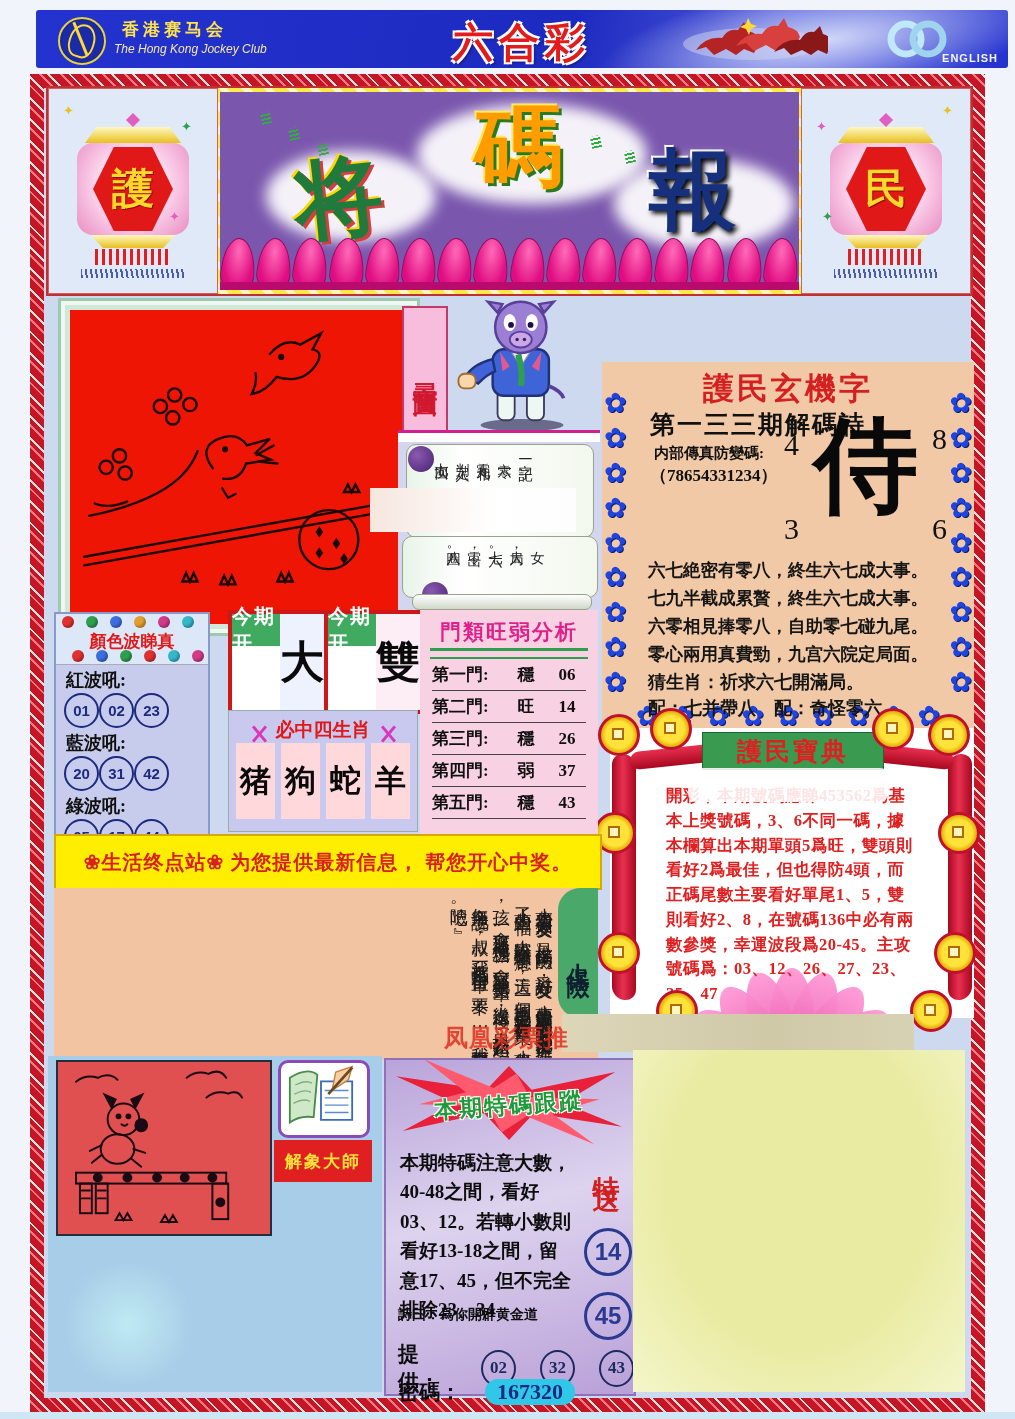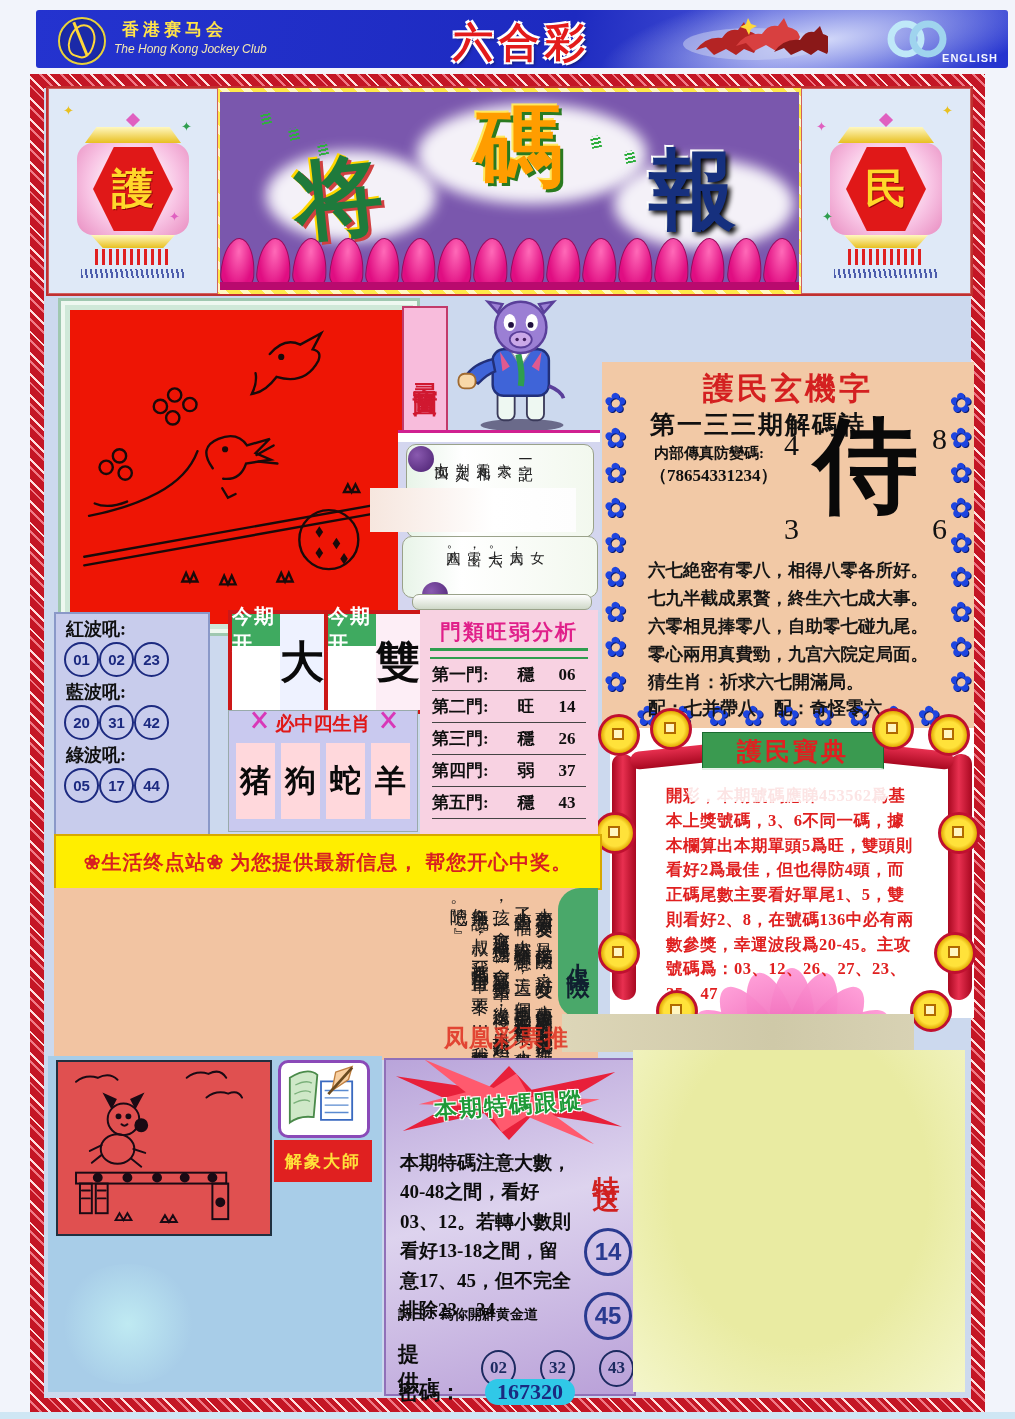--- a/index.html
+++ b/index.html
@@ -153,21 +153,21 @@
   .open-col{flex:1;display:flex;flex-direction:row;}
   .open-col+.open-col{border-left:4px solid #cc1818;}
   .open-head{height:32px;background:#3faa60;color:#fff;font-size:20px;font-weight:bold;
     display:flex;align-items:center;justify-content:center;letter-spacing:2px;}
   .open-val{flex:1;display:flex;align-items:center;justify-content:center;font-size:44px;font-weight:bold;
     color:#0a0a0a;font-family:"Liberation Serif",serif;}
   .open-val.left{background:#eef2ff;} .open-val.right{background:#fdeef6;}
 
   
   #zodiac-box{left:228px;top:710px;width:188px;height:120px;background:#c9c9ef;border:1px solid #9aa;}
-  #zodiac-title-row{display:flex;align-items:flex-start;justify-content:center;gap:8px;height:32px;}
+  #zodiac-title-row{display:flex;align-items:flex-end;justify-content:center;gap:8px;height:32px;}
   #zodiac-title{color:#e01818;font-size:19px;font-weight:bold;font-family:"Liberation Serif",serif;}
   .scissors{position:relative;width:18px;height:18px;}
   .scissors:before,.scissors:after{content:"";position:absolute;left:8px;top:-1px;width:3px;height:20px;background:#d838b8;}
   .scissors:before{transform:rotate(40deg);} .scissors:after{transform:rotate(-40deg);}
   #zodiac-cells{display:flex;gap:6px;justify-content:center;}
   .zodiac-cell{width:39px;height:76px;background:#ffd8dc;display:flex;align-items:center;justify-content:center;
     font-size:31px;font-weight:bold;color:#0a0a0a;font-family:"Liberation Serif",serif;}
 
   
   #gate-box{left:420px;top:610px;width:178px;height:228px;background:#f8d2e2;}
@@ -462,21 +462,21 @@
       </div>
     <div id="mystery-title">護民玄機字</div>
     <div id="mystery-sub">第一三三期解碼詩</div>
     <div id="fax-label">内部傳真防變碼:</div>
     <div id="fax-code">（78654331234）</div>
     <div id="big-char">侍</div>
     <div class="corner-num" id="num-tl">4</div>
     <div class="corner-num" id="num-tr">8</div>
     <div class="corner-num" id="num-bl">3</div>
     <div class="corner-num" id="num-br">6</div>
-    <div class="poem-line" id="poem0">六七絶密有零八，相得八零各所好。</div>
+    <div class="poem-line" id="poem0">六七絶密有零八，終生六七成大事。</div>
     <div class="poem-line" id="poem1">七九半截成累贅，終生六七成大事。</div>
     <div class="poem-line" id="poem2">六零相見捧零八，自助零七碰九尾。</div>
     <div class="poem-line" id="poem3">零心兩用真費勁，九宫六院定局面。</div>
     <div id="zodiac-line">猜生肖：祈求六七開滿局。</div>
     <div id="pair-line">配：七并帶八　配：奇怪零六</div>
   </div>
 
   <div class="abs" id="treasury-box">
     <div class="ribbon" id="ribbon-l"></div>
     <div class="ribbon" id="ribbon-r"></div>
@@ -500,20 +500,36 @@
       <div class="coin" style="left: -16px; top: 84px;"></div>
       <div class="coin" style="left: 328px; top: 84px;"></div>
       <div class="coin" style="left: -12px; top: 204px;"></div>
       <div class="coin" style="left: 324px; top: 204px;"></div>
       <div class="coin" style="left: 46px; top: 262px;"></div>
       <div class="coin" style="left: 300px; top: 262px;"></div>
     </div>
   <div class="abs" id="censor-2"></div>
 
   <div class="abs" id="colors-box">
+    <div id="colors-head">
+      <div id="balloon-band"></div>
+      <div id="colors-title">顏色波睇真</div>
+    <span class="balloon" style="background: rgb(226, 48, 48); left: 6px; top: 2px;"></span>
+        <span class="balloon" style="background: rgb(47, 158, 79); left: 30px; top: 2px;"></span>
+        <span class="balloon" style="background: rgb(59, 111, 224); left: 54px; top: 2px;"></span>
+        <span class="balloon" style="background: rgb(224, 160, 48); left: 78px; top: 2px;"></span>
+        <span class="balloon" style="background: rgb(210, 58, 138); left: 102px; top: 2px;"></span>
+        <span class="balloon" style="background: rgb(53, 182, 201); left: 126px; top: 2px;"></span>
+        <span class="balloon" style="background: rgb(226, 48, 48); left: 16px; top: 36px;"></span>
+        <span class="balloon" style="background: rgb(59, 111, 224); left: 40px; top: 36px;"></span>
+        <span class="balloon" style="background: rgb(47, 158, 79); left: 64px; top: 36px;"></span>
+        <span class="balloon" style="background: rgb(226, 48, 48); left: 88px; top: 36px;"></span>
+        <span class="balloon" style="background: rgb(53, 182, 201); left: 112px; top: 36px;"></span>
+        <span class="balloon" style="background: rgb(210, 58, 138); left: 136px; top: 36px;"></span>
+      </div>
     <div class="wave-label">紅波吼:</div>
     <div class="wave-nums">
       <span class="num-circle">01</span>
       <span class="num-circle">02</span>
       <span class="num-circle">23</span>
     </div>
     <div class="wave-label">藍波吼:</div>
     <div class="wave-nums">
       <span class="num-circle">20</span>
       <span class="num-circle">31</span>

